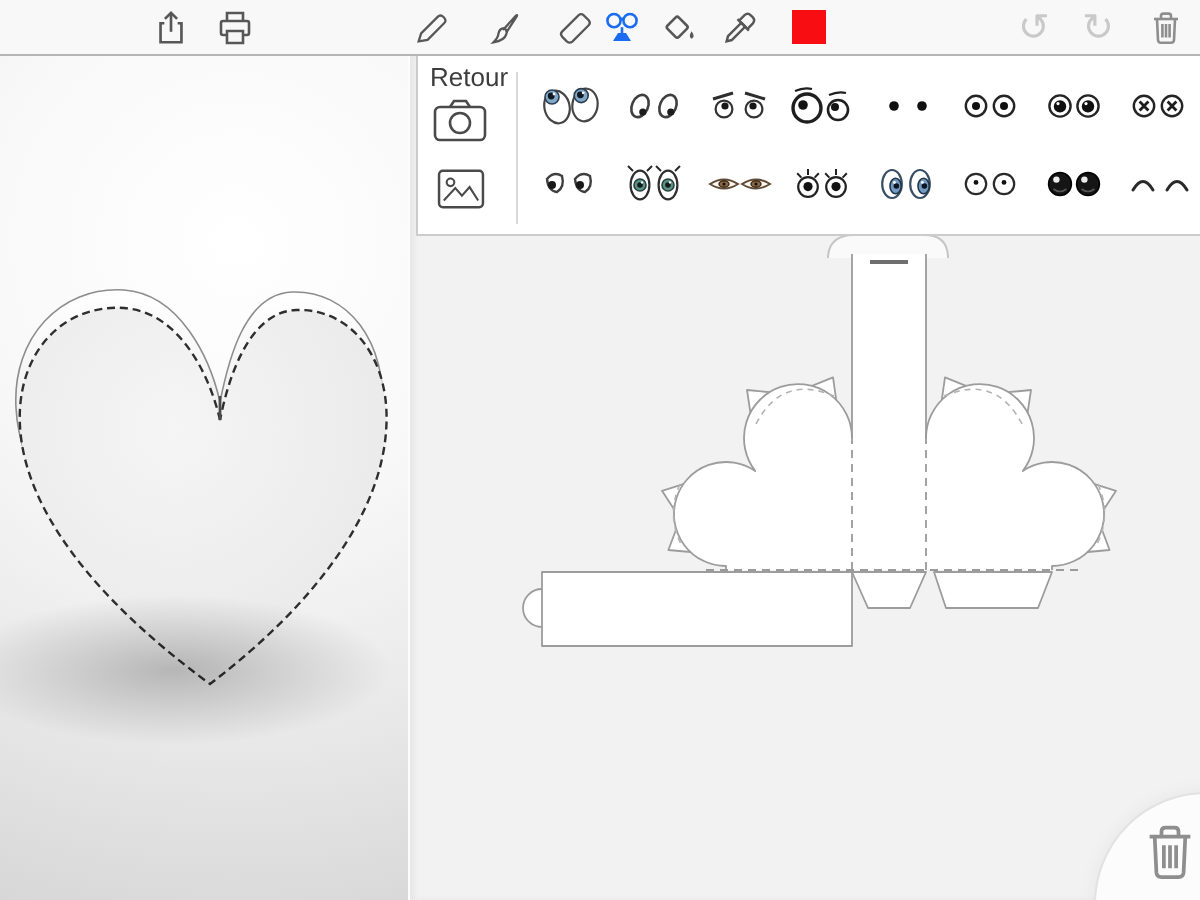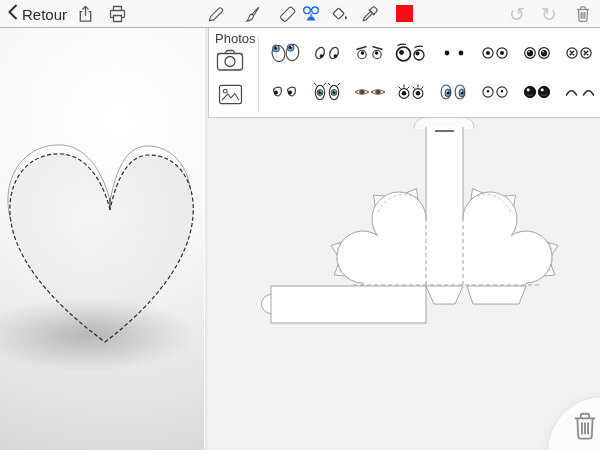--- a/index.html
+++ b/index.html
@@ -54,28 +54,20 @@
     border-radius:50%; background:#fcfcfc; border:1px solid #e2e2e2;
     box-shadow:0 0 10px rgba(0,0,0,0.05); z-index:20; color:#8e8e8e; }
   .fab svg { position:absolute; left:20px; top:12px; }
 </style>
 </head>
 <body>
 
 <div class="app">
 
   <div class="toolbar">
-    <div class="back">
-      <span>
-        <svg width="14" height="18" viewBox="0 0 14 18">
-            <path d="M10.5 2 L3.5 9 L10.5 16" fill="none" stroke="#2d2d2d" stroke-width="2"></path>
-          </svg>
-      </span>
-      <span class="back-label">Retour</span>
-    </div>
 
     <button class="tb" style="left:74px" title="Share">
       <svg width="19" height="20" viewBox="0 0 20 20" fill="none" stroke="currentColor" stroke-width="1.4">
         <path d="M6.5 7.5 H4.5 V17.5 H15.5 V7.5 H13.5"></path>
           <path d="M10 2.2 V12"></path>
           <path d="M6.8 5.2 L10 2 L13.2 5.2"></path>
       </svg>
     </button>
     <button class="tb" style="left:106px" title="Print">
       <svg width="21" height="20" viewBox="0 0 20 20" fill="none" stroke="currentColor" stroke-width="1.3">
@@ -210,21 +202,21 @@
           <path d="M221 258 L258 258 L250 276 L229 276 Z"></path>
           <path d="M262 258 L321 258 L314 276 L268 276 Z"></path>
         </g>
 
         <path d="M66 266.5 A9.5 9.5 0 0 0 66 285.5" fill="#ffffff" stroke="#9c9c9c" stroke-width="0.9"></path>
         <rect x="66" y="258" width="155" height="37" fill="#ffffff" stroke="#9c9c9c" stroke-width="0.9"></rect>
       </g>
     </svg>
 
     <div class="photos-panel">
-      <span class="panel-title">Photos</span>
+      <span class="panel-title">Retour</span>
       <button class="src-btn src-camera">
         <svg width="28" height="24" viewBox="0 0 28 24" fill="none" stroke="currentColor" stroke-width="1.3">
           <rect x="1.5" y="5.5" width="25" height="16.5" rx="2.5"></rect>
           <path d="M9 5.5 L11 2.5 H17 L19 5.5"></path>
             <circle cx="14" cy="13.5" r="5"></circle>
         </svg>
       </button>
       <button class="src-btn src-photo">
         <svg width="25" height="21" viewBox="0 0 26 22" fill="none" stroke="currentColor" stroke-width="1.3">
           <rect x="1.5" y="1.5" width="23" height="19" rx="2"></rect>

